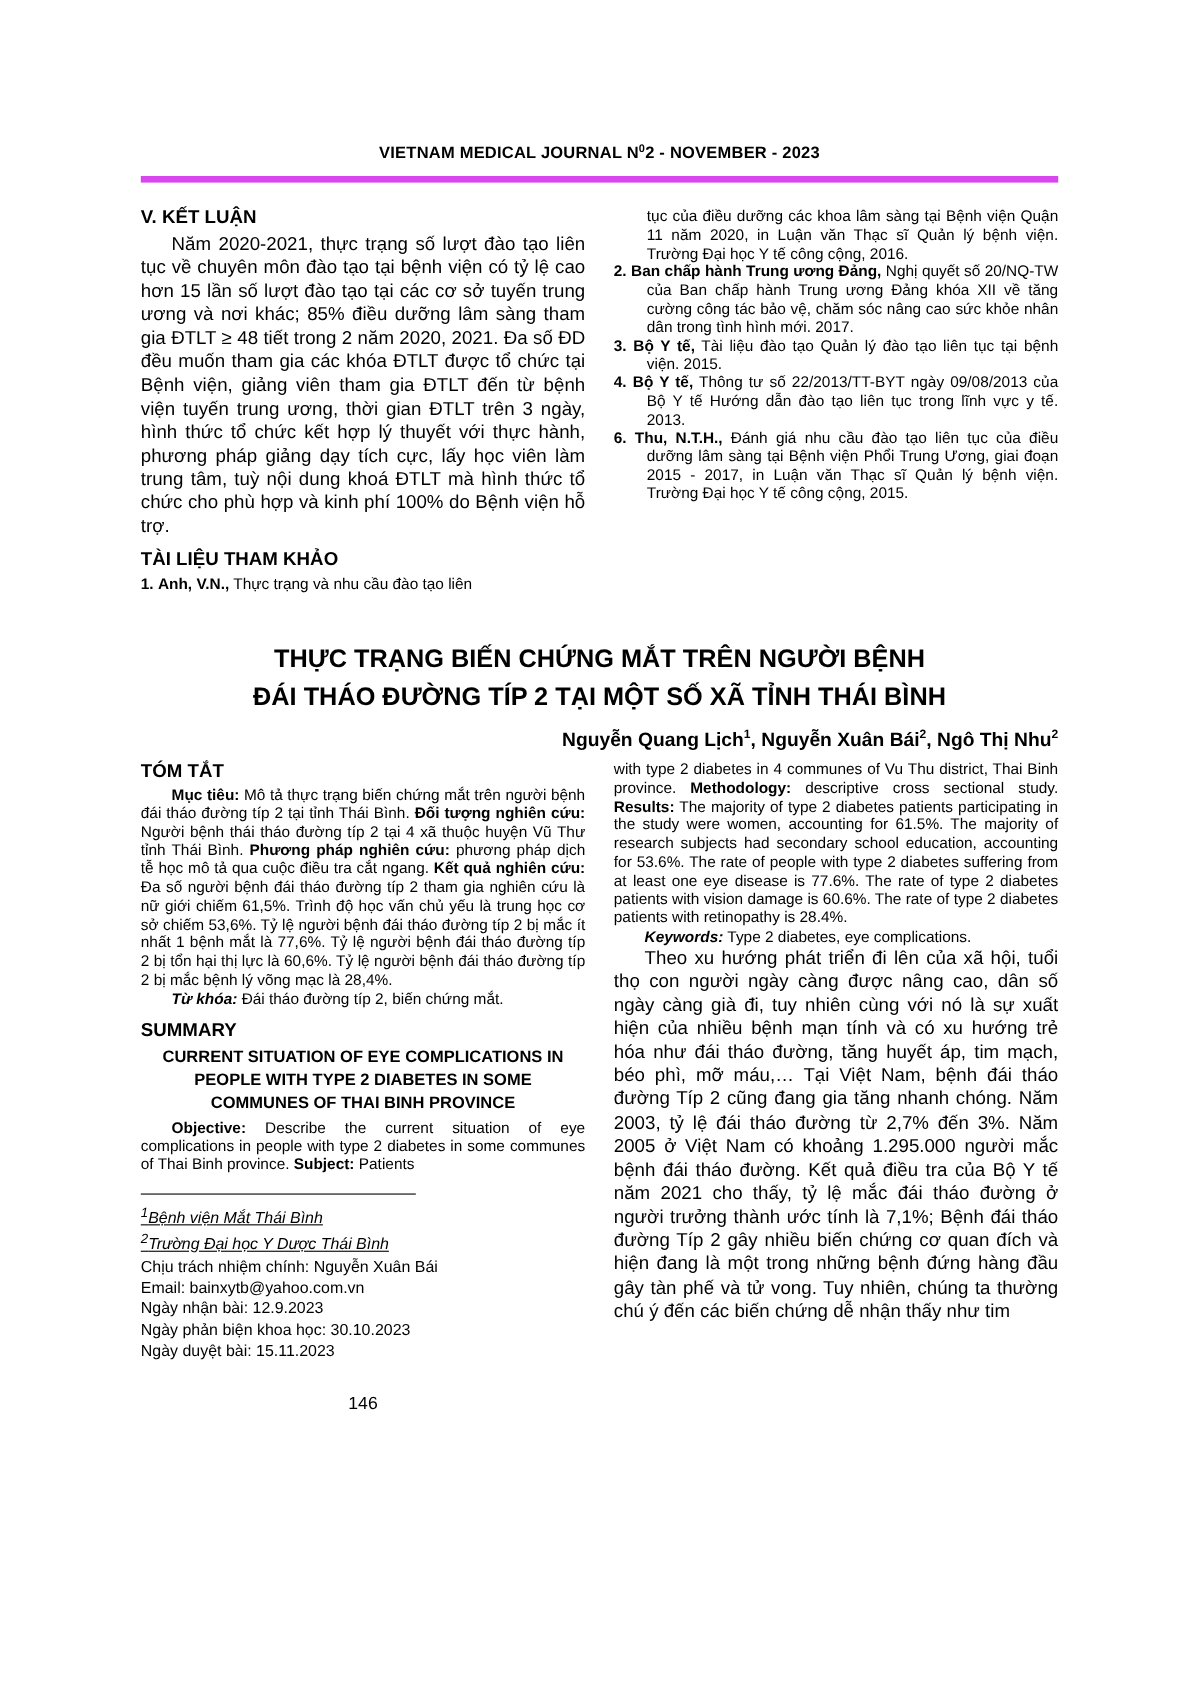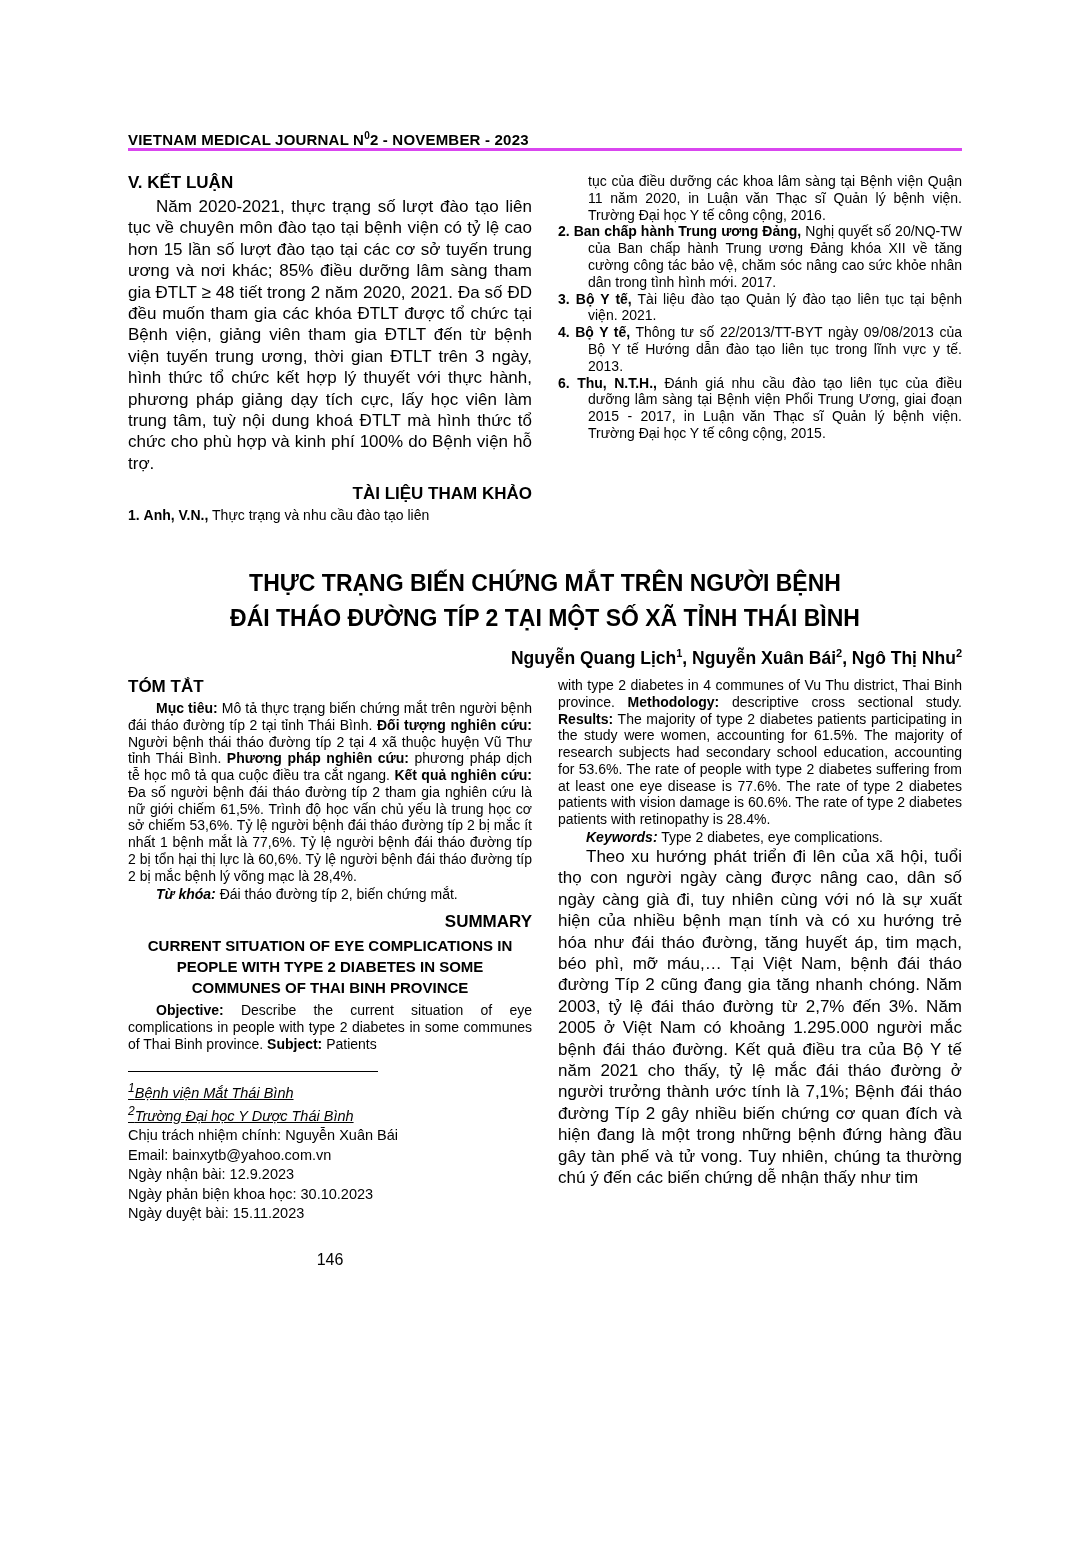--- a/index.html
+++ b/index.html
@@ -3,27 +3,27 @@
 <meta charset="utf-8">
 <style>
   html, body { margin: 0; padding: 0; background: #ffffff; }
   .page {
     width: 1090px; height: 1541px; background: #ffffff; color: #000000;
     font-family: "Liberation Sans", sans-serif;
     padding: 130px 128px 0 128px; box-sizing: border-box;
     position: relative; overflow: hidden;
   }
   .page-header {
-    font-weight: bold; font-size: 15px; letter-spacing: .2px;
-    padding-bottom: 0; border-bottom: 3px solid #d946ef;
+    text-align: center; font-weight: bold; font-size: 15px; letter-spacing: .2px;
+    padding-bottom: 12px; border-bottom: 6px solid #d946ef;
   }
   .page-header sup { font-size: 10px; }
   .cols { display: grid; grid-template-columns: 1fr 1fr; column-gap: 26px; margin-top: 22px; }
   h3 { font-size: 17px; margin: 0 0 3px 0; }
-  .mt { margin-top: 10px; text-align: right; }
+  .mt { margin-top: 10px; }
   p { margin: 0; text-align: justify; }
   .body-text { font-size: 17px; line-height: 1.26; }
   .indent { text-indent: 28px; }
   .small { font-size: 14px; line-height: 1.2; }
   .ref { font-size: 14px; line-height: 1.2; padding-left: 30px; text-indent: -30px; text-align: justify; }
   .ref-cont { font-size: 14px; line-height: 1.2; padding-left: 30px; text-align: justify; }
   .title-block { margin-top: 42px; text-align: center; }
   .article-title { font-size: 23px; line-height: 1.5; font-weight: bold; margin: 0; }
   .authors { margin-top: 12px; margin-bottom: 6px; text-align: right; font-weight: bold; font-size: 17.5px; }
   .authors sup { font-size: 11px; }
@@ -55,21 +55,21 @@
       </p>
     </div>
     <div>
       <p class="ref-cont">tục của điều dưỡng các khoa lâm sàng tại Bệnh viện Quận 11 năm 2020, in Luận văn Thạc sĩ Quản lý bệnh viện. Trường Đại học Y tế công cộng, 2016.</p>
       <p class="ref">
         <b>2.</b>
         <b>Ban chấp hành Trung ương Đảng,</b><span> Nghị quyết số 20/NQ-TW của Ban chấp hành Trung ương Đảng khóa XII về tăng cường công tác bảo vệ, chăm sóc nâng cao sức khỏe nhân dân trong tình hình mới. 2017.</span>
       </p>
       <p class="ref">
         <b>3.</b>
-        <b>Bộ Y tế,</b><span> Tài liệu đào tạo Quản lý đào tạo liên tục tại bệnh viện. 2021.</span>
+        <b>Bộ Y tế,</b><span> Tài liệu đào tạo Quản lý đào tạo liên tục tại bệnh viện. 2015.</span>
       </p>
       <p class="ref">
         <b>4.</b>
         <b>Bộ Y tế,</b><span> Thông tư số 22/2013/TT-BYT ngày 09/08/2013 của Bộ Y tế Hướng dẫn đào tạo liên tục trong lĩnh vực y tế. 2013.</span>
       </p>
       <p class="ref">
         <b>6.</b>
         <b>Thu, N.T.H.,</b><span> Đánh giá nhu cầu đào tạo liên tục của điều dưỡng lâm sàng tại Bệnh viện Phổi Trung Ương, giai đoạn 2015 - 2017, in Luận văn Thạc sĩ Quản lý bệnh viện. Trường Đại học Y tế công cộng, 2015.</span>
       </p>
     </div>

